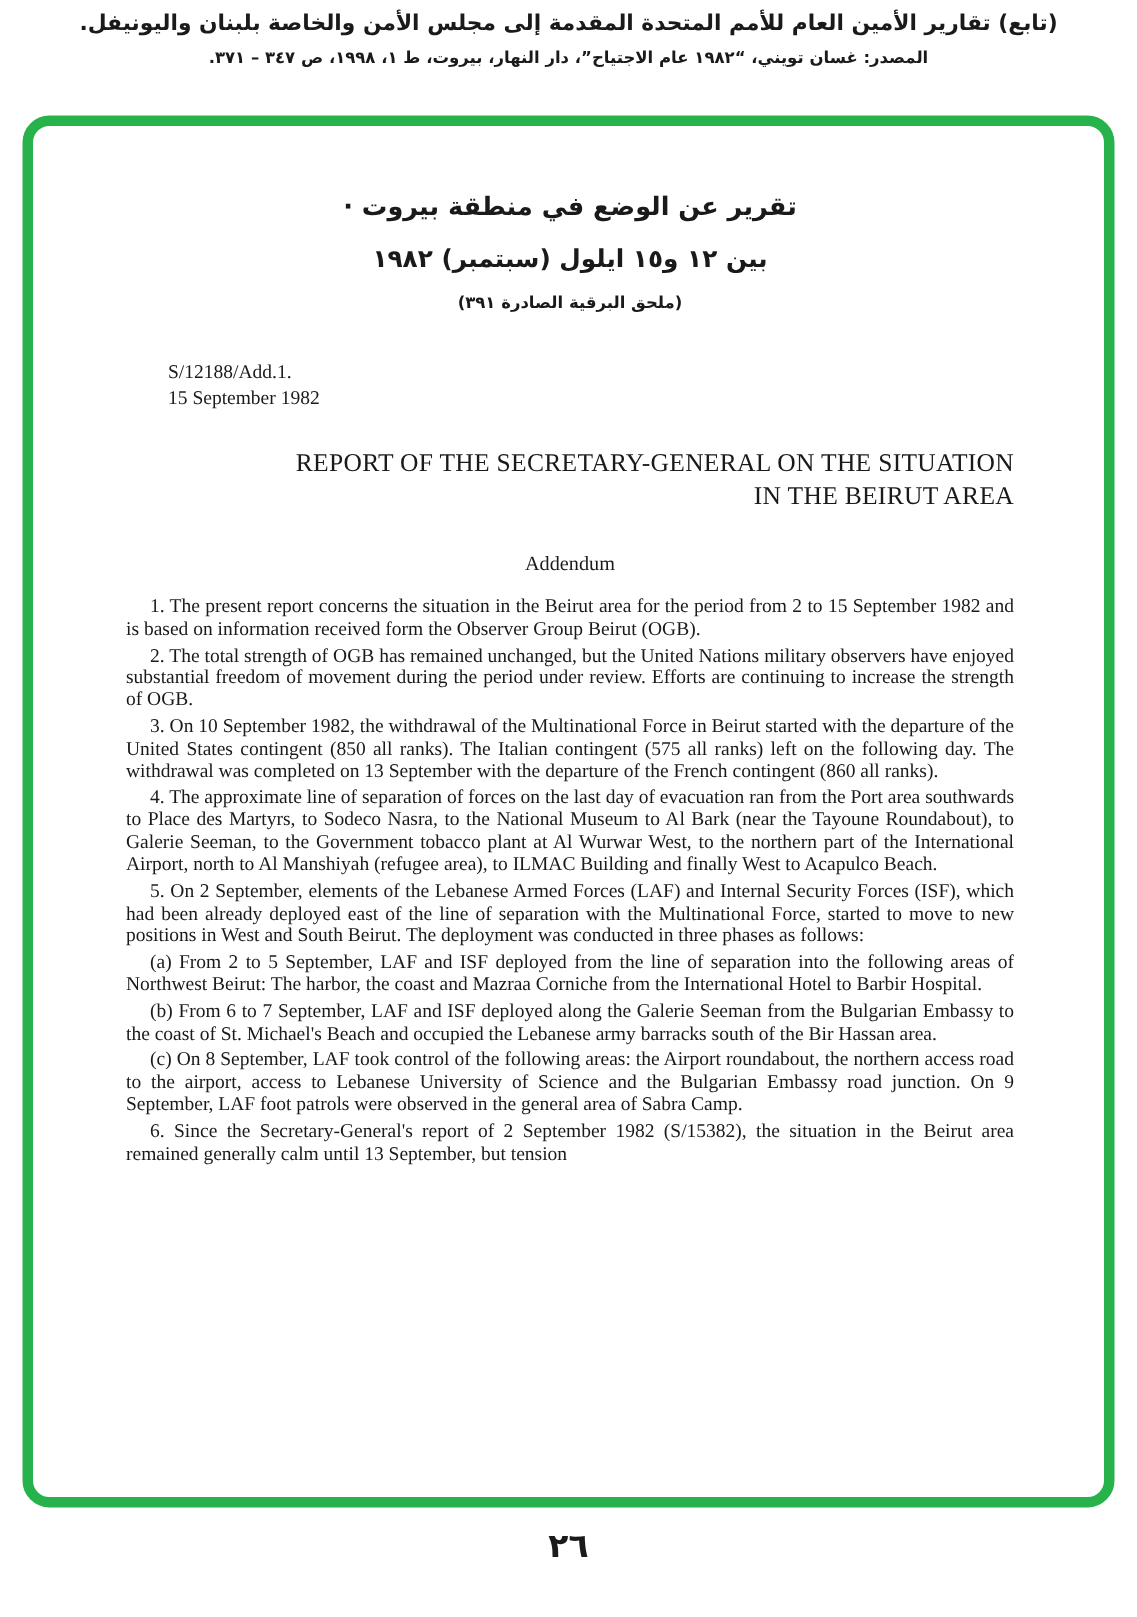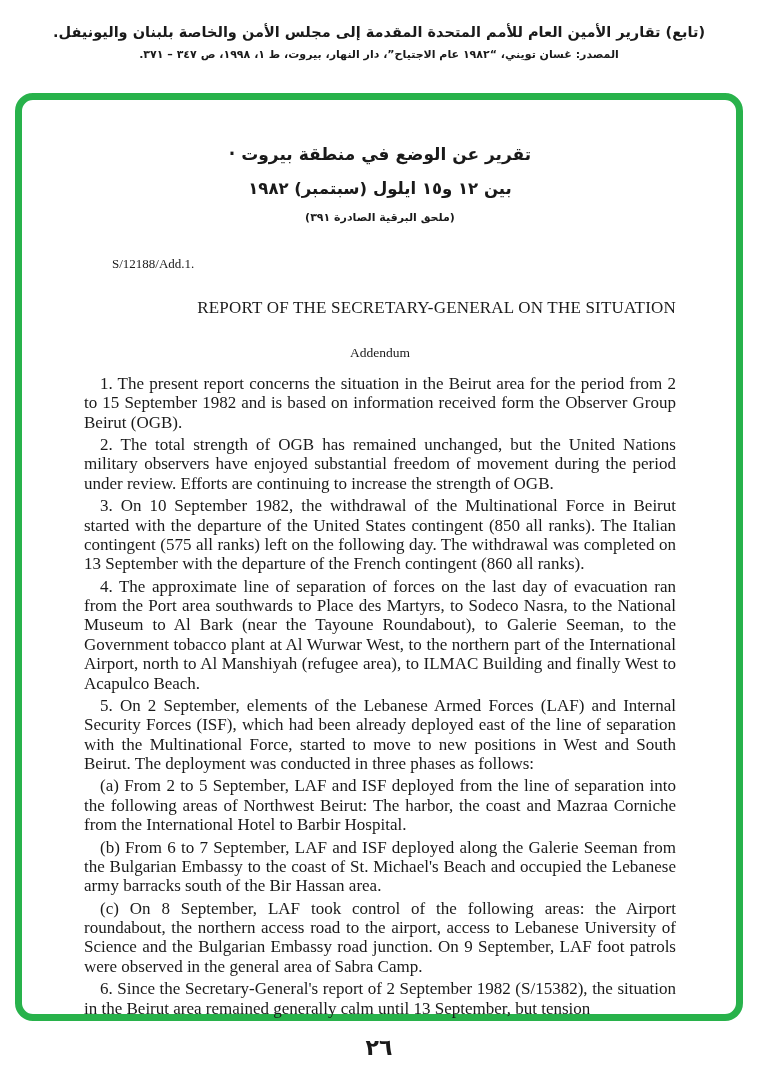--- a/index.html
+++ b/index.html
@@ -12,21 +12,21 @@
     background: #ffffff;
     font-family: "Liberation Serif", serif;
     color: #1a1a1a;
     overflow: hidden;
   }
 
   
   .page-header {
     direction: rtl;
     text-align: center;
-    padding-top: 24px;
+    padding-top: 8px;
     font-family: "DejaVu Sans", sans-serif;
   }
   .page-header .h-line1 {
     font-weight: bold;
     font-size: 14.5px;
     letter-spacing: 0;
   }
   .page-header .h-line2 {
     font-weight: bold;
     font-size: 11px;
@@ -79,21 +79,21 @@
   .addendum {
     text-align: center;
     margin-top: 26px;
     font-weight: normal;
     font-size: 13.5px;
   }
 
   
   .doc-body {
     margin-top: 13px;
-    font-size: 17px;
+    font-size: 13px;
     text-align: justify;
   }
   .doc-body p {
     margin: 0 0 3px 0;
     line-height: 1.14;
     text-indent: 16px;
   }
 
   
   .page-number {
@@ -116,24 +116,26 @@
   <div class="doc-inner">
 
     <div class="arabic-title">
       <div class="at-line1">تقرير عن الوضع في منطقة بيروت ·</div>
       <div class="at-line2">بين ١٢ و١٥ ايلول (سبتمبر) ١٩٨٢</div>
       <div class="at-line3">(ملحق البرقية الصادرة ٣٩١)</div>
     </div>
 
     <div class="doc-symbol">
       <div>S/12188/Add.1.</div>
+      <div>15 September 1982</div>
     </div>
 
     <div class="doc-title">
       <div>REPORT OF THE SECRETARY-GENERAL ON THE SITUATION</div>
+      <div>IN THE BEIRUT AREA</div>
     </div>
 
     <div class="addendum">Addendum</div>
 
     <div class="doc-body">
       <p>1. The present report concerns the situation in the Beirut area for the period from 2 to 15 September 1982 and is based on information received form the Observer Group Beirut (OGB).</p>
       <p>2. The total strength of OGB has remained unchanged, but the United Nations military observers have enjoyed substantial freedom of movement during the period under review. Efforts are continuing to increase the strength of OGB.</p>
       <p>3. On 10 September 1982, the withdrawal of the Multinational Force in Beirut started with the departure of the United States contingent (850 all ranks). The Italian contingent (575 all ranks) left on the following day. The withdrawal was completed on 13 September with the departure of the French contingent (860 all ranks).</p>
       <p>4. The approximate line of separation of forces on the last day of evacuation ran from the Port area southwards to Place des Martyrs, to Sodeco Nasra, to the National Museum to Al Bark (near the Tayoune Roundabout), to Galerie Seeman, to the Government tobacco plant at Al Wurwar West, to the northern part of the International Airport, north to Al Manshiyah (refugee area), to ILMAC Building and finally West to Acapulco Beach.</p>
       <p>5. On 2 September, elements of the Lebanese Armed Forces (LAF) and Internal Security Forces (ISF), which had been already deployed east of the line of separation with the Multinational Force, started to move to new positions in West and South Beirut. The deployment was conducted in three phases as follows:</p>

